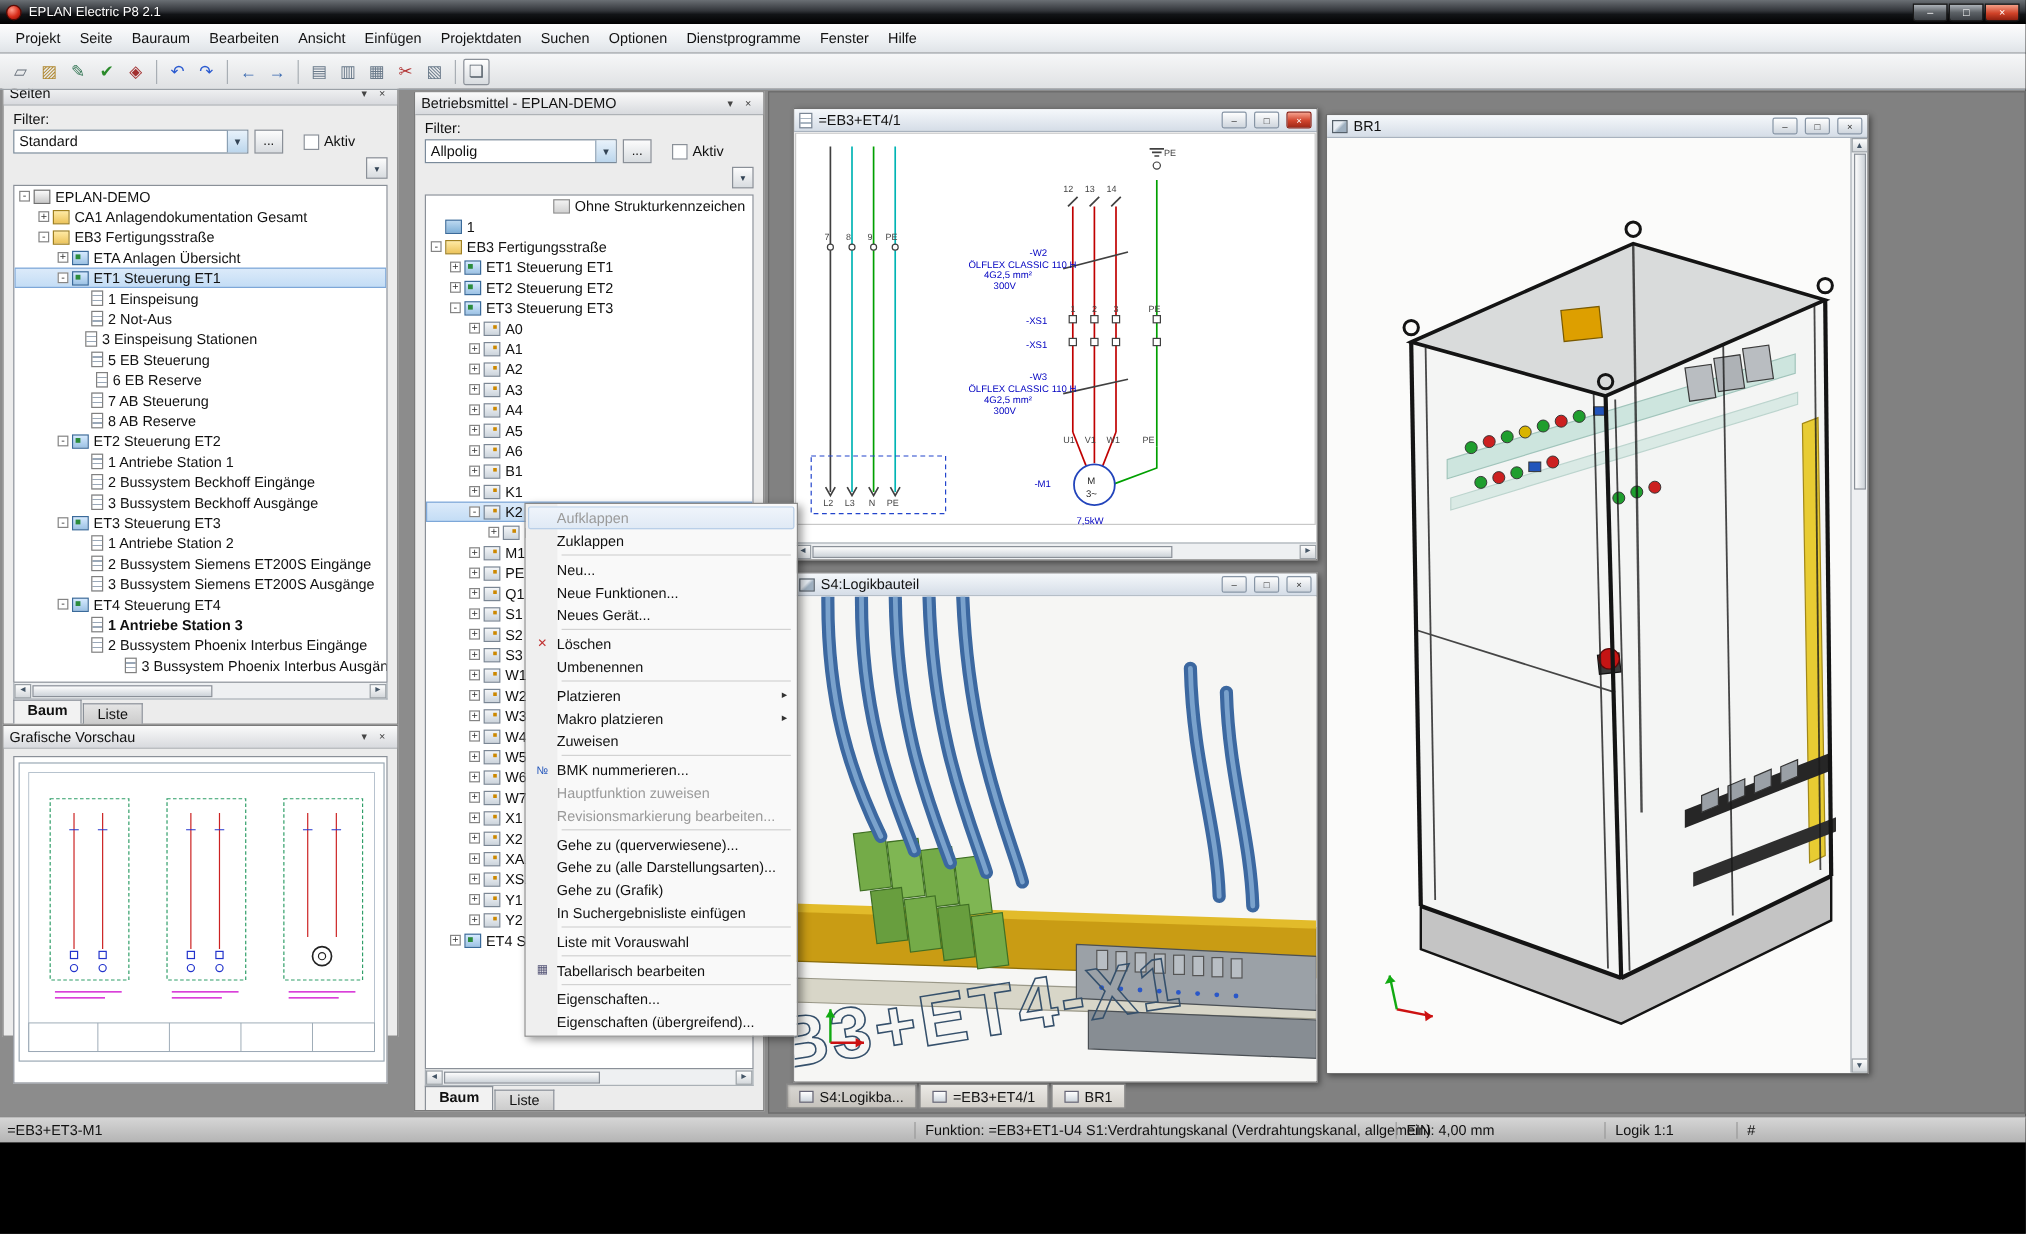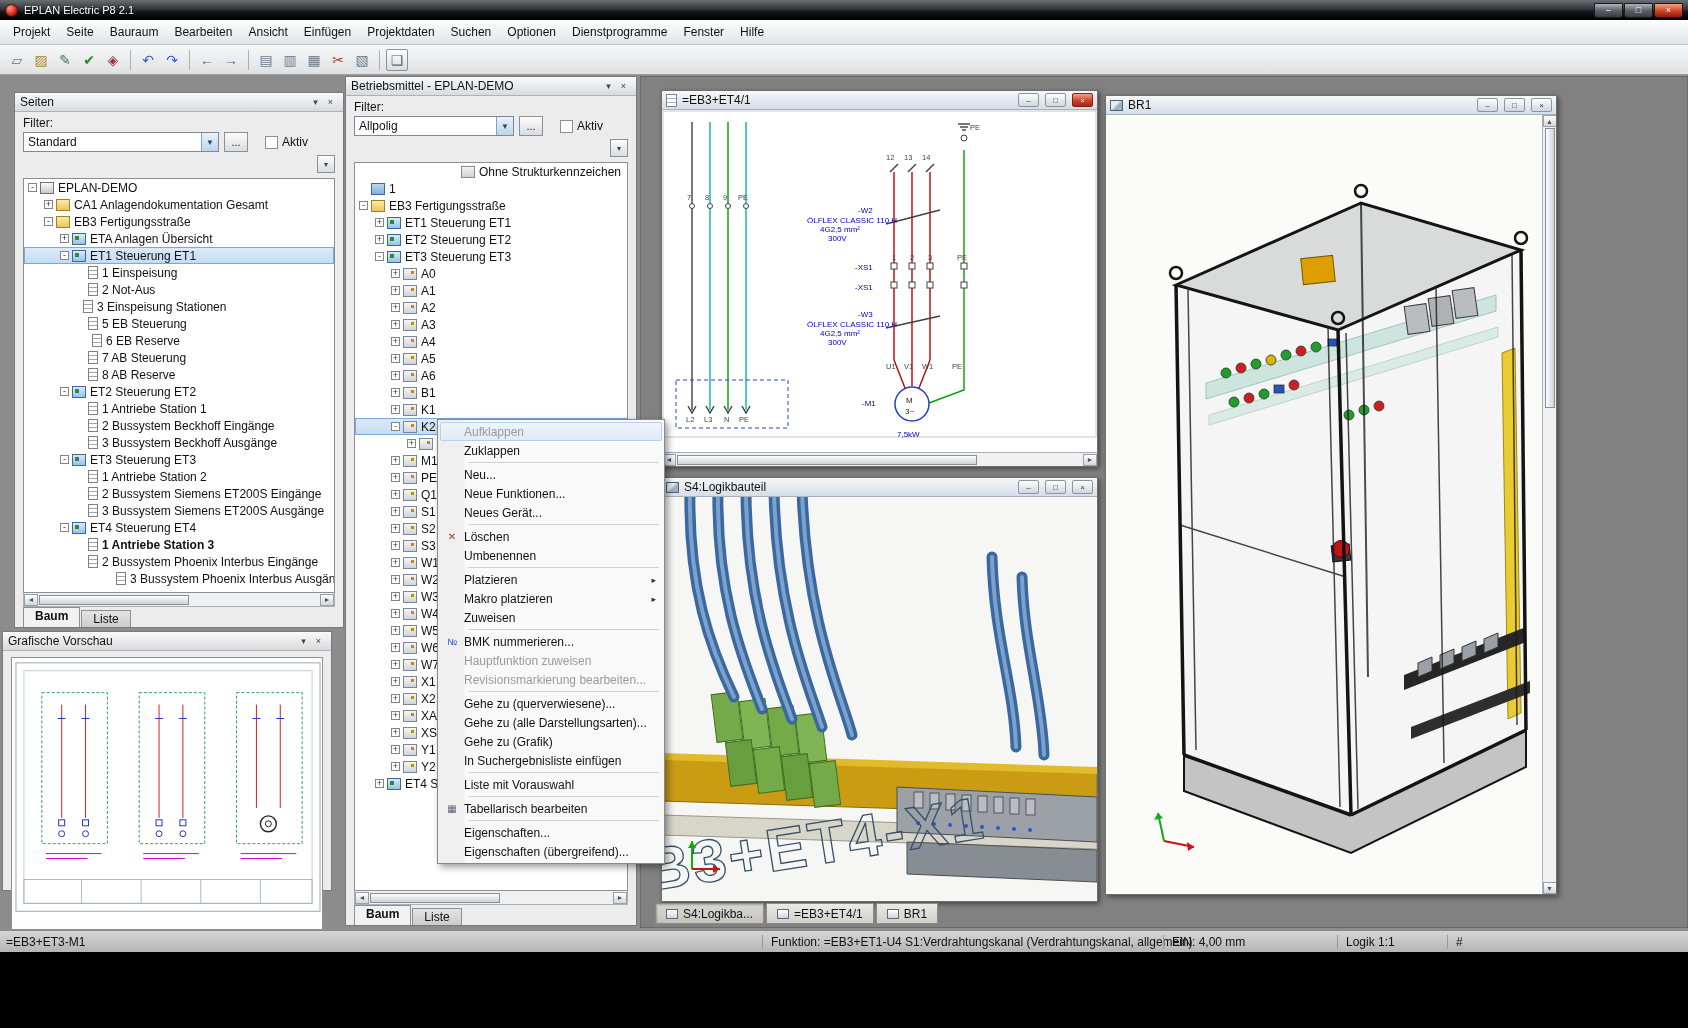--- a/index.html
+++ b/index.html
@@ -197,21 +197,21 @@
     <span class="tb-btn" style="color: rgb(106, 122, 138);">▦</span>
     <span class="tb-btn" style="color: rgb(176, 48, 48);">✂</span>
     <span class="tb-btn" style="color: rgb(106, 122, 138);">▧</span>
     <span class="tb-sep"></span>
     <span class="tb-btn boxed" style="color: rgb(85, 96, 106);">❏</span>
   </div>
 
 <div id="app-bg"></div>
 <div id="mdi-bg"></div>
 
-<div class="panel" style="left:2px;top:92px;width:330px;height:536px;margin-left:12px;">
+<div class="panel" style="left:2px;top:68px;width:330px;height:536px;">
   <div class="panel-header">
     <span class="ph-title">Seiten</span>
     <span class="ph-btn">▾</span>
     <span class="ph-btn">×</span>
   </div>
   <div class="filter-label">Filter:</div>
   <div class="filter-row">
     <div class="combo">
       <span class="combo-text">Standard</span>
       <span class="combo-btn">▼</span>
@@ -352,21 +352,21 @@
     <span class="scroll-thumb" style="width:150px;"></span>
     <span style="flex:1"></span>
     <span class="scroll-arrow">►</span>
   </div>
   <div class="ptabs" id="seiten-tabs">
       <span class="ptab active">Baum</span>
       <span class="ptab">Liste</span>
     </div>
 </div>
 
-<div class="panel" style="left:2px;top:631px;width:330px;height:260px;justify-content:space-between;">
+<div class="panel" style="left:2px;top:604px;width:330px;height:260px;justify-content:space-between;">
   <div class="panel-header">
     <span class="ph-title">Grafische Vorschau</span>
     <span class="ph-btn">▾</span>
     <span class="ph-btn">×</span>
   </div>
   <div style="flex:1;margin:6px 8px 8px;background:#fff;border:1px solid #8a9098;">
     <svg viewBox="0 0 314 268" width="312" height="268">
       <rect x="4" y="4" width="306" height="250" fill="#fff" stroke="#9aa8b4" stroke-width="1"></rect>
       <rect x="12" y="12" width="290" height="234" fill="none" stroke="#b4c0cc" stroke-width="0.8"></rect>
       <rect x="12" y="222" width="290" height="24" fill="none" stroke="#9aa8b4" stroke-width="0.8"></rect>

